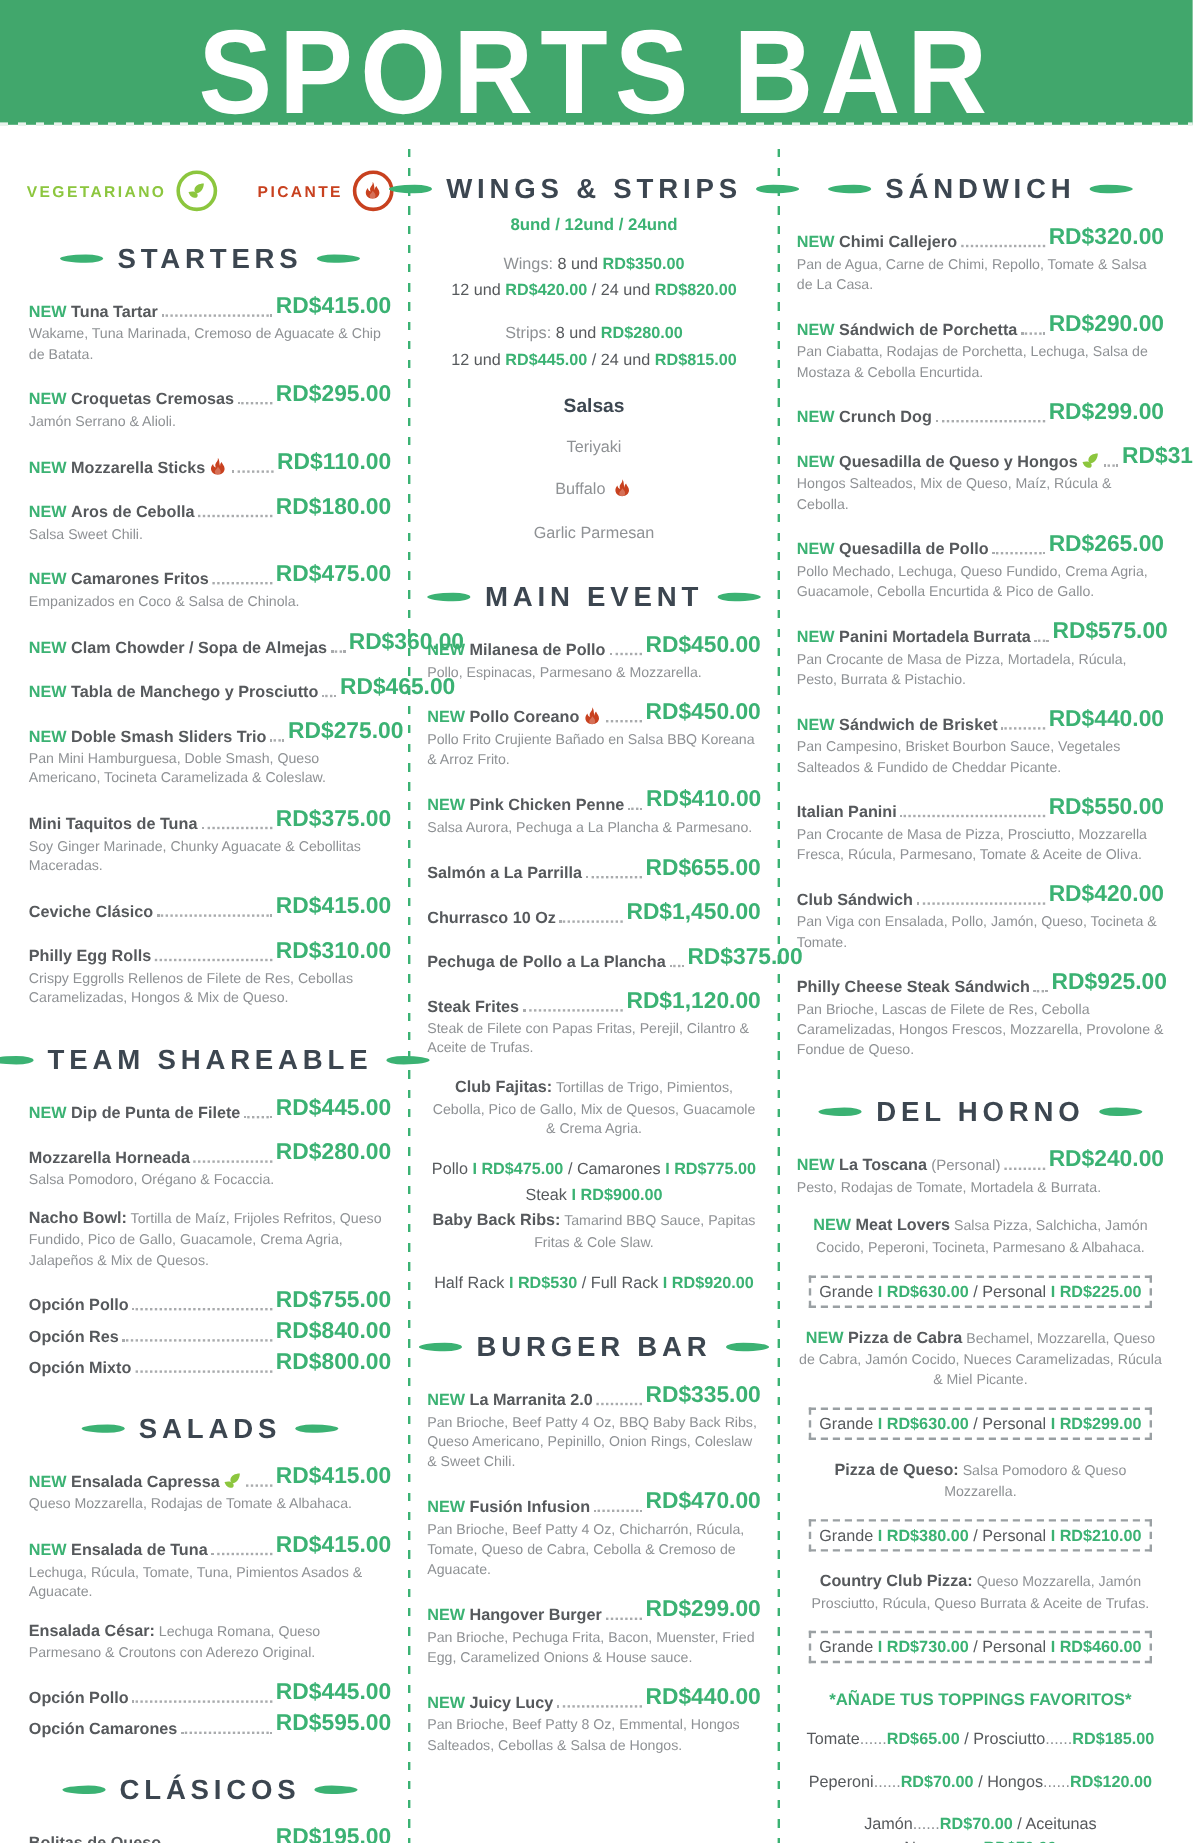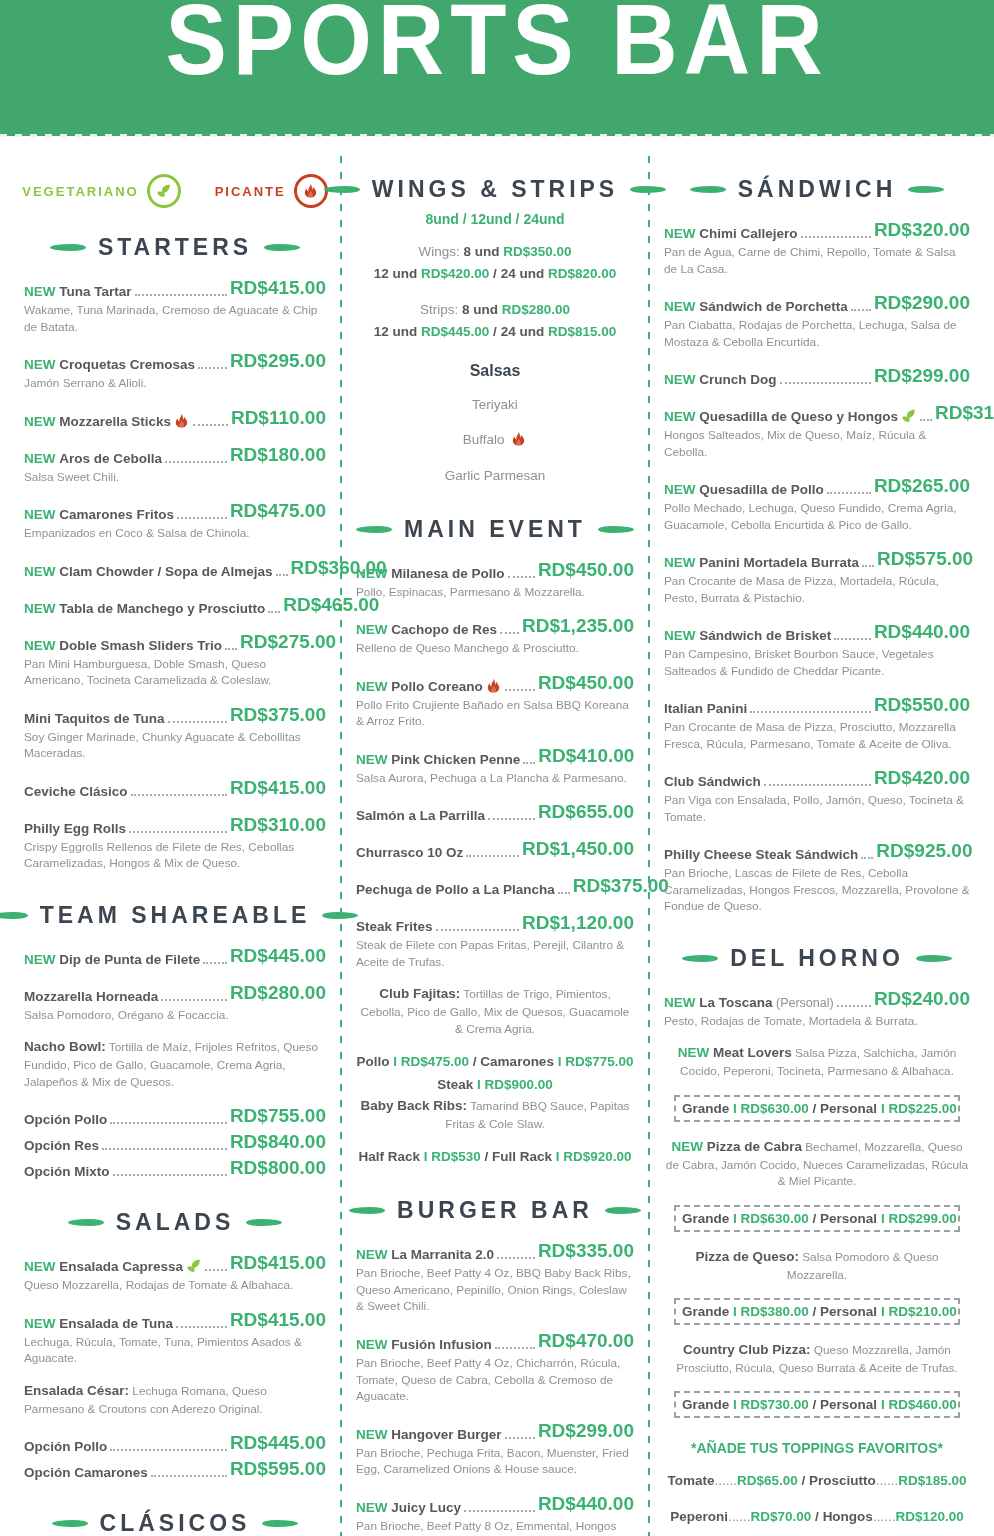--- a/index.html
+++ b/index.html
@@ -6,21 +6,21 @@
   :root{
     --green:#3bb273; --banner:#41a76c; --dark:#454f58; --name:#56595c;
     --muted:#8e9194; --red:#c8411f; --leaf:#8cc63e;
   }
   body{
     width:994px; min-height:1536px; margin:0 auto; background:#fff;
     font-family:"Liberation Sans", sans-serif; color:var(--name);
   }
   
   .banner{
-    height:136px; background:var(--banner); display:flex; 
+    height:104px; background:var(--banner); display:flex; align-items:flex-end;
     justify-content:center; position:relative;
   }
   .banner:after{
     content:""; position:absolute; left:0; right:0; bottom:-1px; height:3px;
     background:repeating-linear-gradient(to right,#e8f3ec 0 7px,transparent 7px 15px);
   }
   .banner h1{
     color:#fff; font-size:92px; font-weight:bold; letter-spacing:6px;
     line-height:.92; transform:scaleY(1.08);
   }
@@ -74,21 +74,21 @@
     transform:translateY(-3px);
   }
   .pr{ font-weight:bold; font-size:19px; color:var(--green); white-space:nowrap; }
   .desc{ color:var(--muted); font-size:11.8px; line-height:1.4; margin-top:3px; }
   .mi.lead .desc{ margin-top:0; }
   .lead-nm{ color:var(--name); font-weight:bold; font-size:13.5px; }
   .lead .new{ color:var(--green); font-weight:bold; font-size:13.5px; }
   .center{ text-align:center; }
   .rich{ text-align:center; font-size:13.5px; line-height:1.5; margin:2px 0; }
   .rich.gap{ margin-top:15px; }
-  .seg-d{ color:var(--name); font-weight:bold; }
+  .seg-d{ color:var(--name); font-weight:normal; }
   .seg-g{ color:var(--green); font-weight:bold; }
   .seg-m{ color:var(--muted); }
   .heading-dark{
     text-align:center; color:#3c4650; font-weight:bold; font-size:16px; margin:20px 0 6px;
   }
   .heading-green{
     text-align:center; color:var(--green); font-weight:bold; font-size:14px;
     margin:22px 0 10px;
   }
   .pbox{
@@ -370,28 +370,20 @@
           <div class="mi">
             <div class="row">
               <span class="nm"><b class="new">NEW </b>Milanesa de Pollo</span>
               <span class="dots"></span>
               <span class="pr">RD$450.00</span>
             </div>
             <p class="desc">Pollo, Espinacas, Parmesano &amp; Mozzarella.</p>
           </div>
           <div class="mi">
             <div class="row">
-              <span class="nm"><b class="new">NEW </b>Cachopo de Res</span>
-              <span class="dots"></span>
-              <span class="pr">RD$1,235.00</span>
-            </div>
-            <p class="desc">Relleno de Queso Manchego &amp; Prosciutto.</p>
-          </div>
-          <div class="mi">
-            <div class="row">
               <span class="nm"><b class="new">NEW </b>Pollo Coreano<span class="icon"><svg viewBox="0 0 24 24">
                     <path fill="#c8411f" d="M12 2c1 4-3 5.5-3 9 0 1 .3 1.8.8 2.5-2-.5-3.3-2-3.3-4.2C4.5 11.5 4 13 4 15c0 4 3.6 7 8 7s8-3 8-7c0-3.5-2.5-5-3.5-8-1.5 1.5-2 3-1.7 4.8C13.6 9.6 14.5 5 12 2z"></path>
                     <path fill="#fff" d="M12 22c-2 0-3.5-1.5-3.5-3.3 0-1.6 1.2-2.4 2.2-3.7.7-.9 1.1-1.7 1.3-2.5 1.4 1.2 3.5 3.5 3.5 6.2C15.5 20.5 14 22 12 22z" opacity=".25"></path>
                   </svg></span></span>
               <span class="dots"></span>
               <span class="pr">RD$450.00</span>
             </div>
             <p class="desc">Pollo Frito Crujiente Bañado en Salsa BBQ Koreana &amp; Arroz Frito.</p>
           </div>
           <div class="mi">

